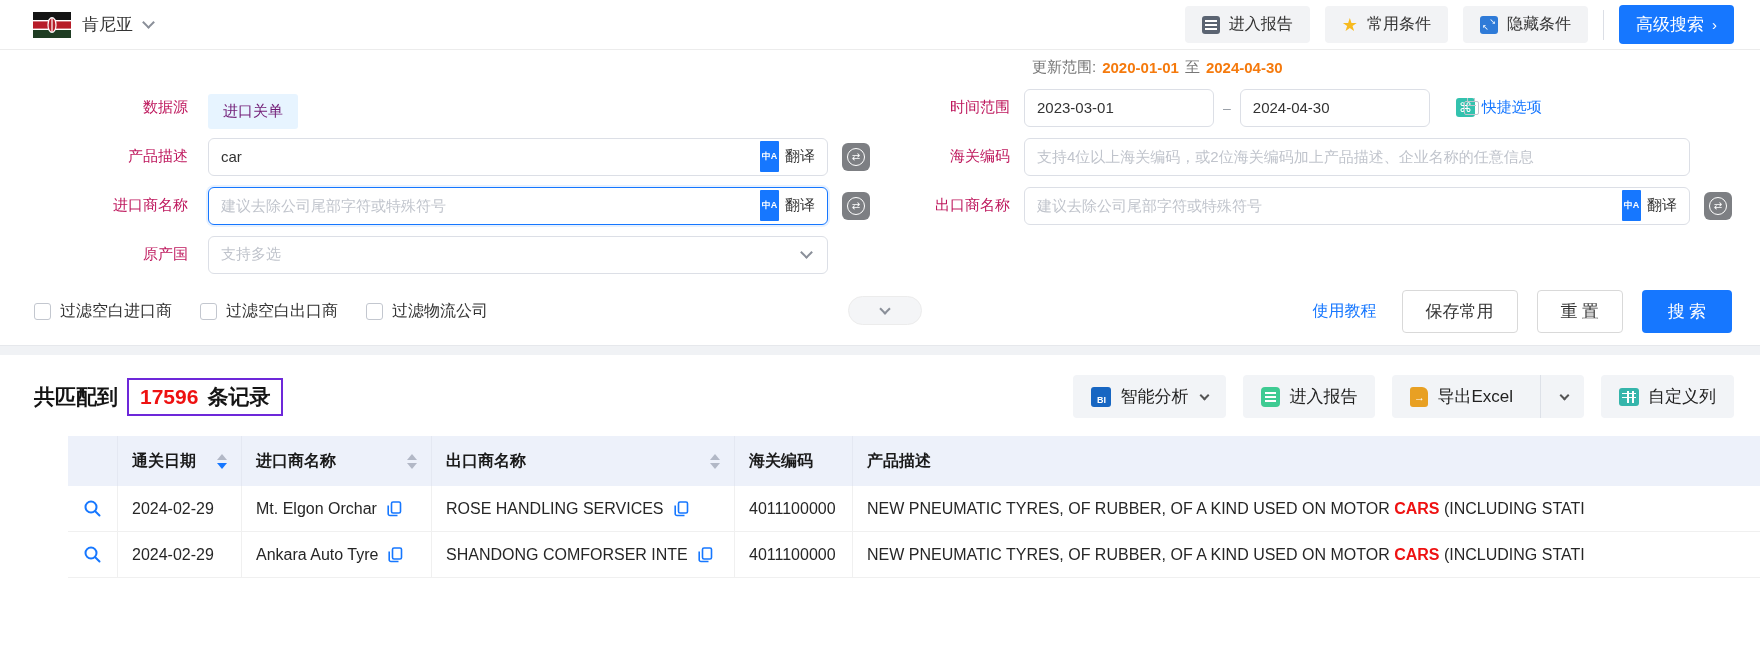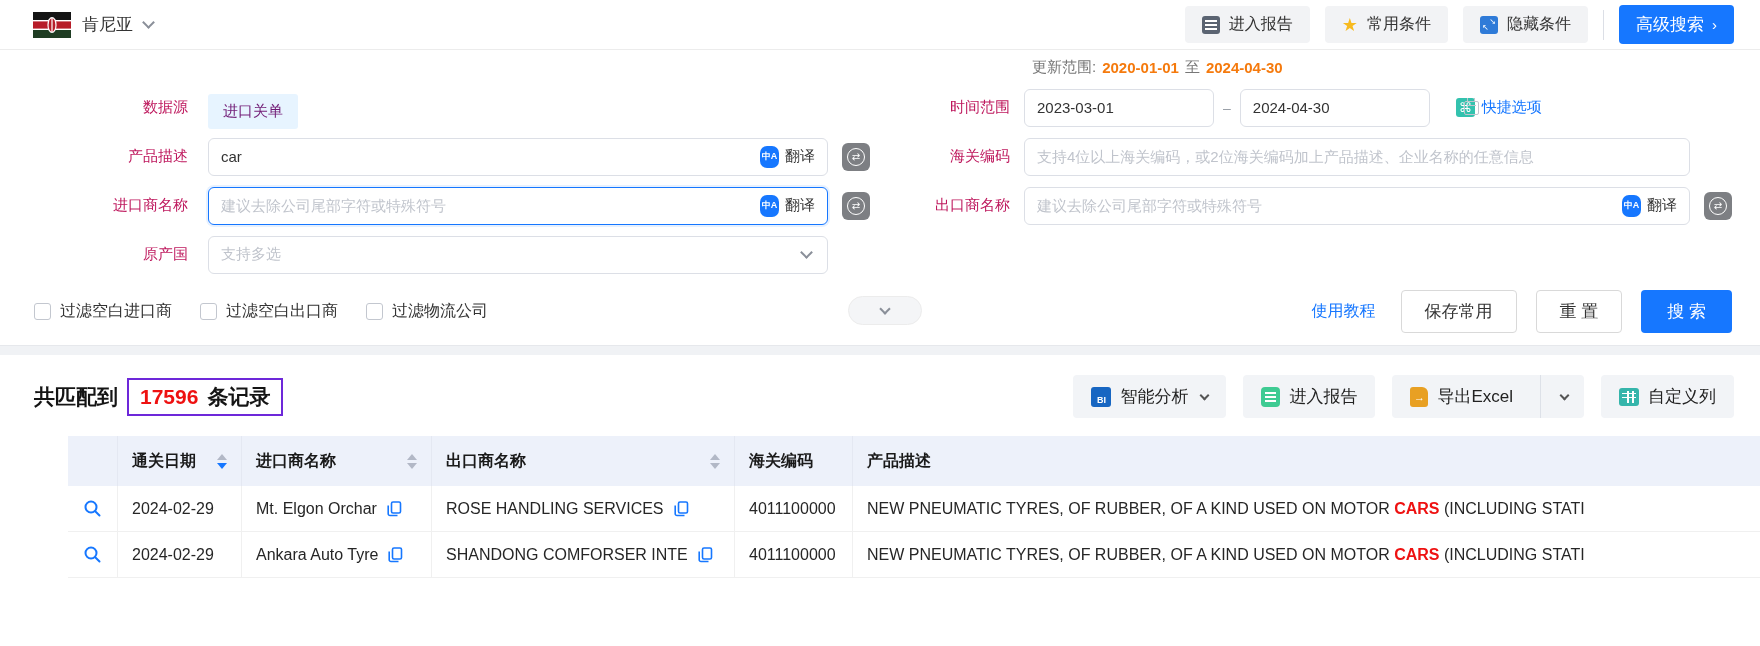--- a/index.html
+++ b/index.html
@@ -46,21 +46,21 @@
   .inp { position:relative; height:38px; border:1px solid #dcdfe6; border-radius:6px;
     display:flex; align-items:center; background:#fff; }
   .inp input { border:none; outline:none; flex:1; height:100%; font-size:15px; color:#333;
     background:transparent; padding:0 12px; font-family:inherit; border-radius:6px; }
   .inp input::placeholder { color:#c0c4cc; }
   .inp.focused { border-color:#1677ff; box-shadow:0 0 0 2px rgba(22,119,255,.10); }
   .w-main { width:620px; }
   .w-right { width:666px; }
   .translate { display:flex; align-items:center; gap:6px; padding-right:12px; cursor:pointer;
     font-size:15px; color:#333; white-space:nowrap; }
-  .ic-trans { width:19px; height:22px; background:#1677ff; border-radius:7px; color:#fff;
+  .ic-trans { width:19px; height:31px; background:#1677ff; border-radius:1px; color:#fff;
     font-size:9px; font-weight:700; display:flex; align-items:center; justify-content:center; }
   .swap-btn { width:28px; height:28px; margin-left:14px; background:#7d7f83; border-radius:6px;
     display:flex; align-items:center; justify-content:center; cursor:pointer; flex:none; }
   .swap-btn .ring { width:18px; height:18px; border:1.5px solid #fff; border-radius:50%;
     display:flex; align-items:center; justify-content:center; color:#fff; font-size:10px; line-height:1; }
   .date-inp { width:190px; }
   .ic-cal { width:15px; height:14px; border:1.5px solid #c0c4cc; border-radius:2px;
     position:relative; margin-right:10px; flex:none; }
   .ic-cal::before { content:""; position:absolute; left:2px; right:2px; top:3px; height:1.5px; background:#c0c4cc; }
   .ic-cal::after { content:""; position:absolute; top:-4px; left:2px; width:1.5px; height:3px;
@@ -76,21 +76,21 @@
 
   
   .form-bottom { position:relative; display:flex; align-items:center; height:52px; margin-top:6px;
     padding-left:34px; }
   .cbx-item { display:flex; align-items:center; gap:9px; margin-right:28px; cursor:pointer; }
   .cbx { width:17px; height:17px; border:1px solid #c3c7cf; border-radius:3px; background:#fff; }
   .cbx-item span { font-size:16px; color:#333; }
   .collapse-pill { position:absolute; left:848px; top:11px; width:74px; height:29px; background:#f4f5f7;
     border:1px solid #ececec; border-radius:15px; display:flex; align-items:center; justify-content:center; cursor:pointer; }
   .collapse-pill .chev { width:8px; height:8px; margin-top:-3px; }
-  .bottom-actions { margin-left:auto; display:flex; align-items:center; gap:19px; padding-right:28px; }
+  .bottom-actions { margin-left:auto; display:flex; align-items:center; gap:19px; padding-right:28px;font-family:Liberation Serif, serif; }
   .link { color:#1677ff; font-size:16px; cursor:pointer; margin-right:6px; }
   .btn-outline { height:43px; padding:0 23px; background:#fff; border:1px solid #d9d9d9; border-radius:4px;
     font-size:17px; color:#333; display:flex; align-items:center; cursor:pointer; white-space:nowrap; }
   .btn-primary { height:43px; padding:0 26px; background:#1677ff; border-radius:4px; font-size:17px;
     color:#fff; display:flex; align-items:center; cursor:pointer; white-space:nowrap; }
 
   .band { height:10px; background:#f0f2f5; border-top:1px solid #e6e8ec; margin-top:8px; }
 
   
   .results { padding:20px 26px 0 34px; }

